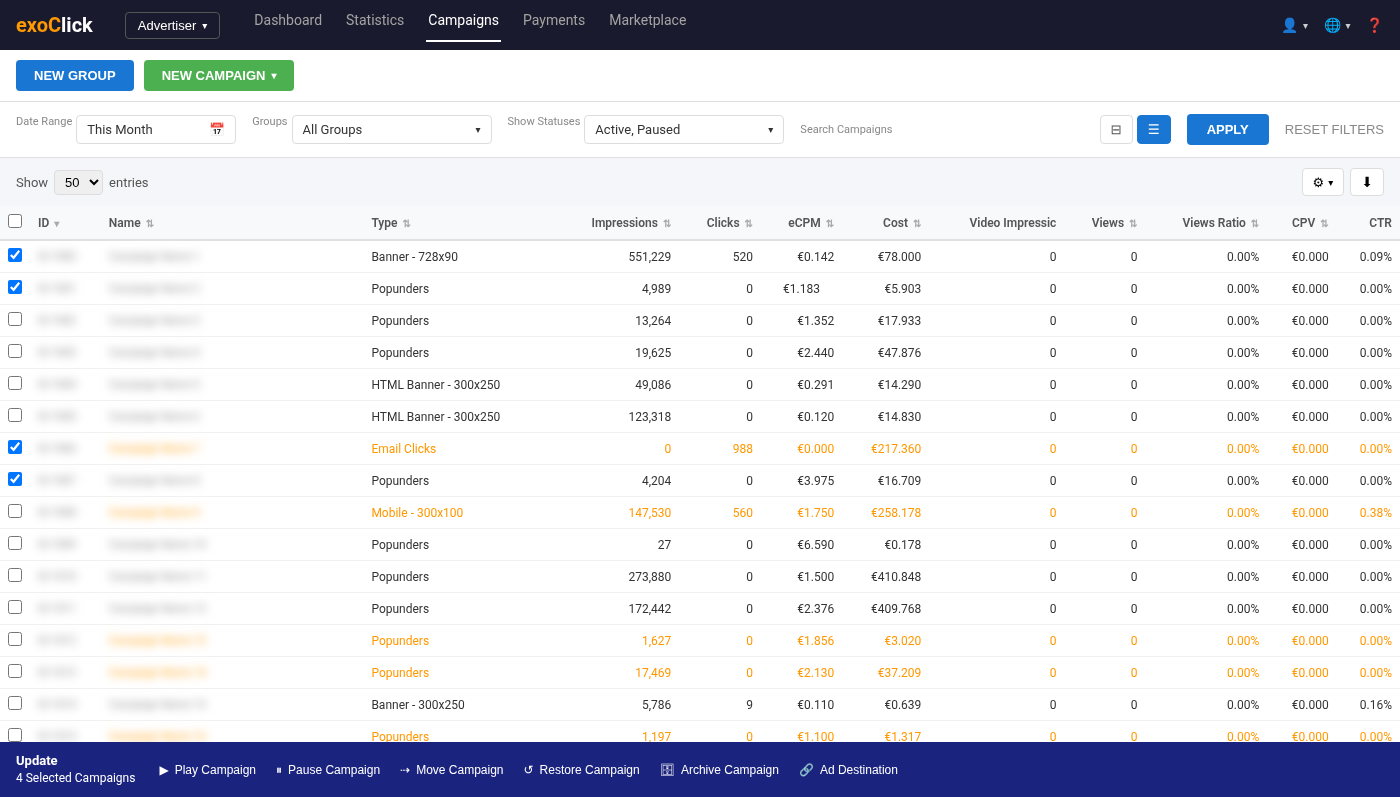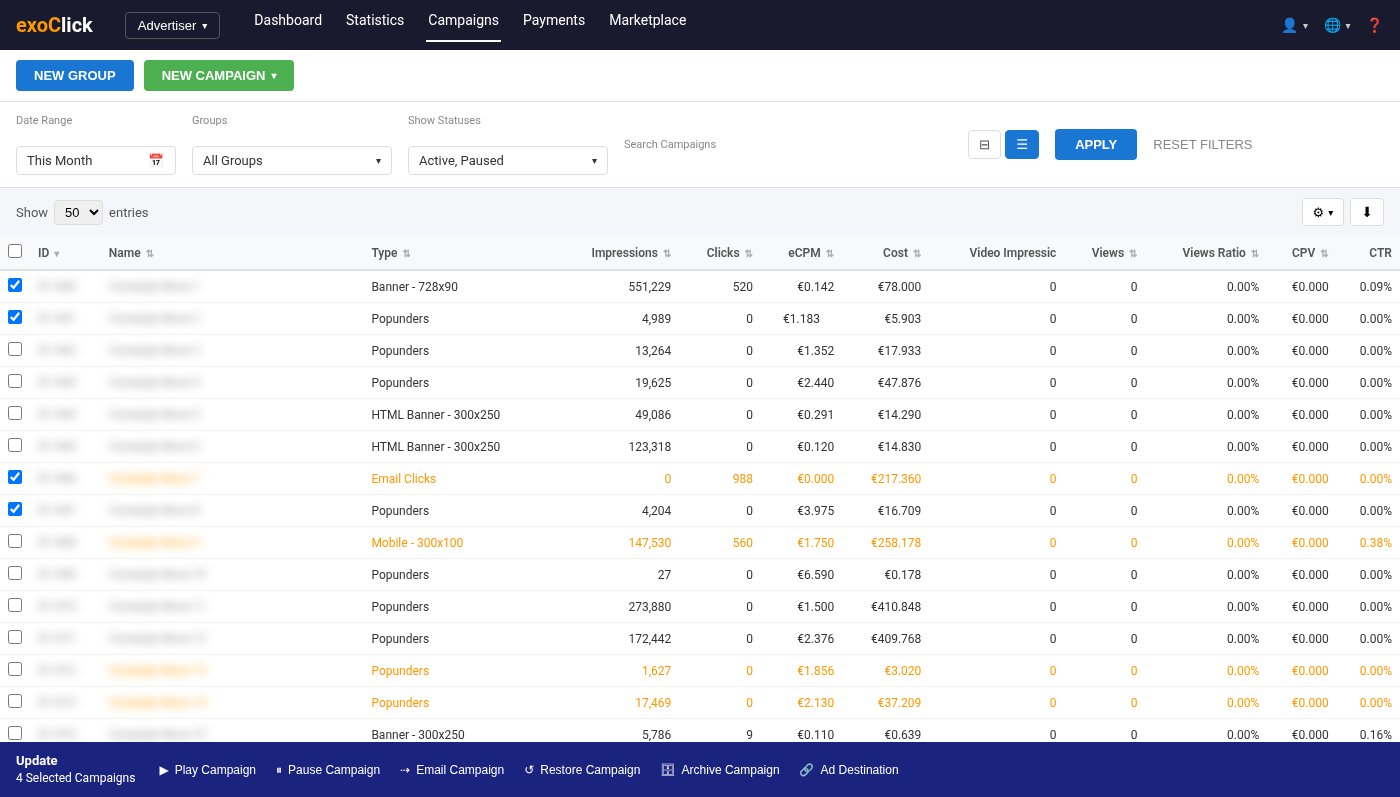--- a/index.html
+++ b/index.html
@@ -28,21 +28,21 @@
       padding: 5px 12px;
       border-radius: 4px;
       cursor: pointer;
       display: flex;
       align-items: center;
       gap: 6px;
       font-size: 13px;
     }
     .nav-links { display: flex; gap: 20px; margin-left: 8px; }
     .nav-link {
-      color: #ffffff;
+      color: #a3a3a3;
       text-decoration: none;
       font-size: 14px;
       padding: 4px 2px;
       cursor: pointer;
     }
     .nav-link.active {
       color: white;
       border-bottom: 2px solid white;
       padding-bottom: 12px;
     }
@@ -94,21 +94,21 @@
 
     
     .filters-bar {
       background: white;
       padding: 12px 16px;
       display: flex;
       align-items: center;
       gap: 16px;
       border-bottom: 1px solid #e0e0e0;
     }
-    .filter-group { display: flex; flex-direction: column; gap: 19px; }
+    .filter-group { display: flex; flex-direction: row; gap: 4px; }
     .filter-label { font-size: 11px; color: #888; }
     .filter-select {
       display: flex;
       align-items: center;
       gap: 6px;
       border: 1px solid #ddd;
       border-radius: 4px;
       padding: 6px 10px;
       background: white;
       cursor: pointer;
@@ -660,21 +660,21 @@
     <button class="bottom-action-btn">
       <span>▶</span>
       <span>Play Campaign</span>
     </button>
     <button class="bottom-action-btn">
       <span>⏸</span>
       <span>Pause Campaign</span>
     </button>
     <button class="bottom-action-btn">
       <span>⇢</span>
-      <span>Email Campaign</span>
+      <span>Move Campaign</span>
     </button>
     <button class="bottom-action-btn">
       <span>↺</span>
       <span>Restore Campaign</span>
     </button>
     <button class="bottom-action-btn">
       <span>🗄</span>
       <span>Archive Campaign</span>
     </button>
     <button class="bottom-action-btn">

